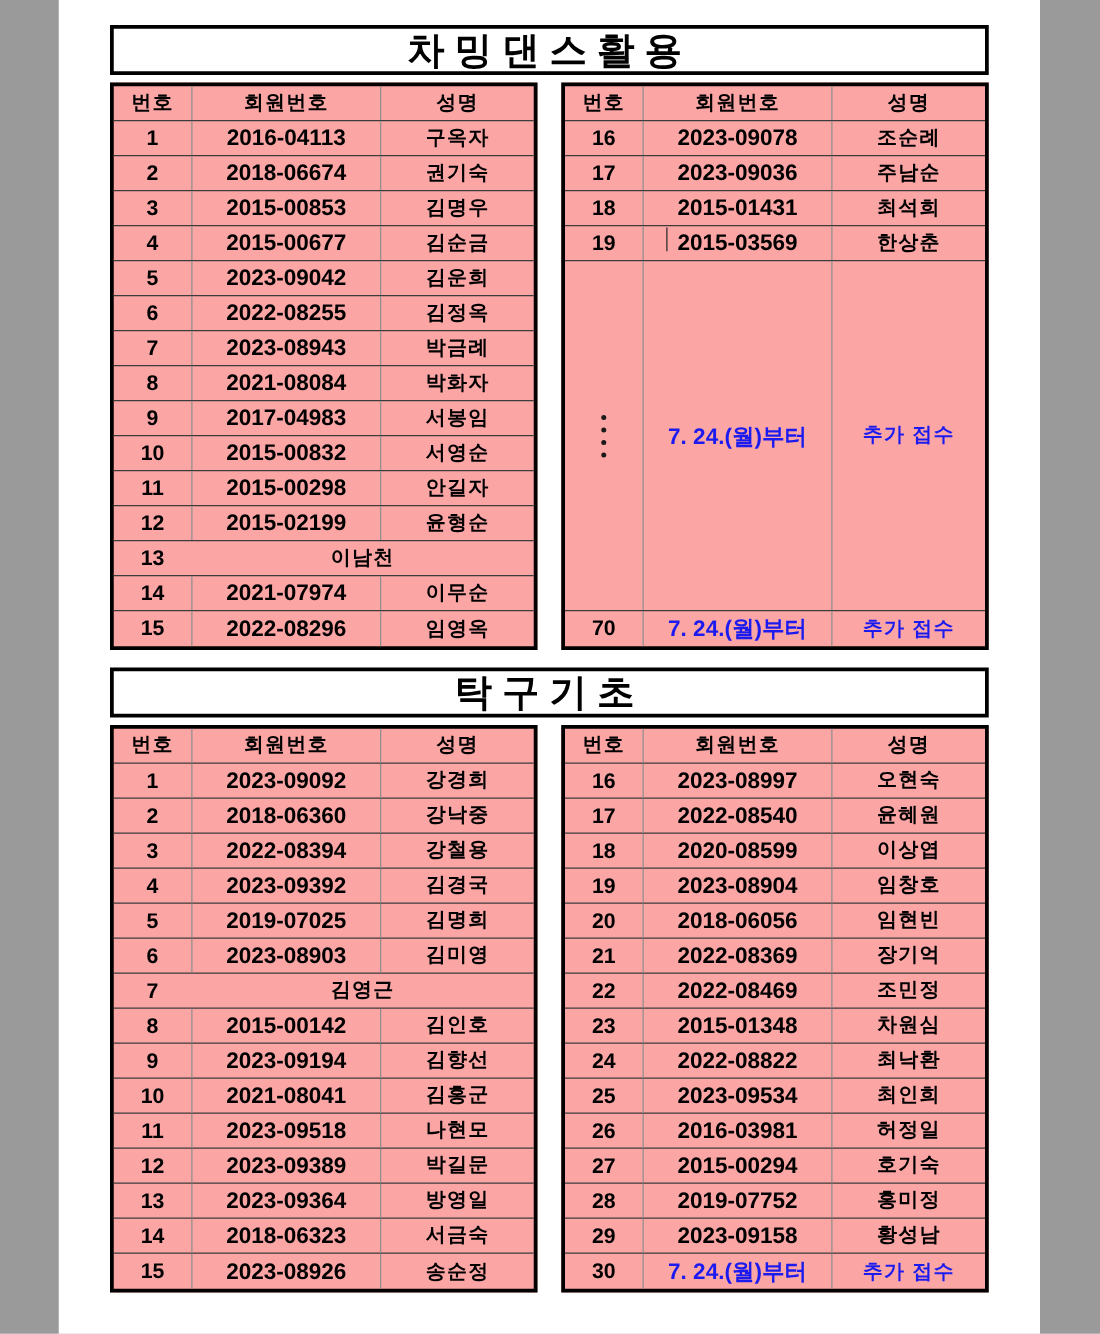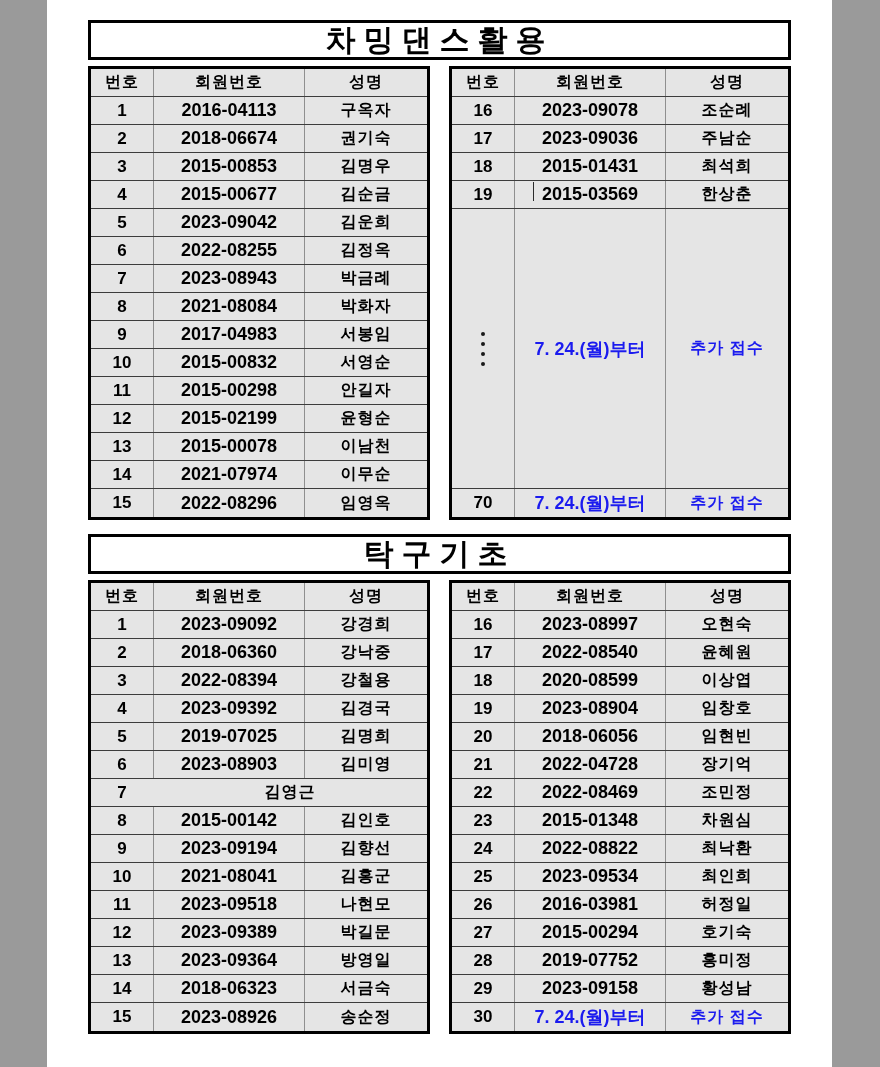--- a/index.html
+++ b/index.html
@@ -32,21 +32,21 @@
   .tables-pair {
     margin-top: 6px;
     width: 703px;
     display: flex;
     justify-content: space-between;
   }
   .section-2 .title-box { margin-top: 14px; }
   .data-table {
     width: 342px;
     border: 3px solid #000;
-    background: #e5e5e5;
+    background: #fca5a5;
   }
   .t-row {
     display: flex;
     height: 28px;
     border-bottom: 1px solid #3c3c3c;
   }
   .t-row.tall { height: 280px; }
   .data-table > .row-wrap:last-child .t-row:last-child,
   .data-table > .t-row:last-child { border-bottom: none; }
   .cell {
@@ -151,21 +151,20 @@
                 <div class="cell c-member">2015-00298</div>
                 <div class="cell c-name">안길자</div>
               </div>
               <div class="t-row">
                 <div class="cell c-no">12</div>
                 <div class="cell c-member">2015-02199</div>
                 <div class="cell c-name">윤형순</div>
               </div>
               <div class="t-row">
                 <div class="cell c-no">13</div>
-                <div class="cell c-member">2015-00078</div>
                 <div class="cell c-name">이남천</div>
               </div>
               <div class="t-row">
                 <div class="cell c-no">14</div>
                 <div class="cell c-member">2021-07974</div>
                 <div class="cell c-name">이무순</div>
               </div>
               <div class="t-row">
                 <div class="cell c-no">15</div>
                 <div class="cell c-member">2022-08296</div>
@@ -343,21 +342,21 @@
                 <div class="cell c-member">2023-08904</div>
                 <div class="cell c-name">임창호</div>
               </div>
               <div class="t-row">
                 <div class="cell c-no">20</div>
                 <div class="cell c-member">2018-06056</div>
                 <div class="cell c-name">임현빈</div>
               </div>
               <div class="t-row">
                 <div class="cell c-no">21</div>
-                <div class="cell c-member">2022-04728</div>
+                <div class="cell c-member">2022-08369</div>
                 <div class="cell c-name">장기억</div>
               </div>
               <div class="t-row">
                 <div class="cell c-no">22</div>
                 <div class="cell c-member">2022-08469</div>
                 <div class="cell c-name">조민정</div>
               </div>
               <div class="t-row">
                 <div class="cell c-no">23</div>
                 <div class="cell c-member">2015-01348</div>

